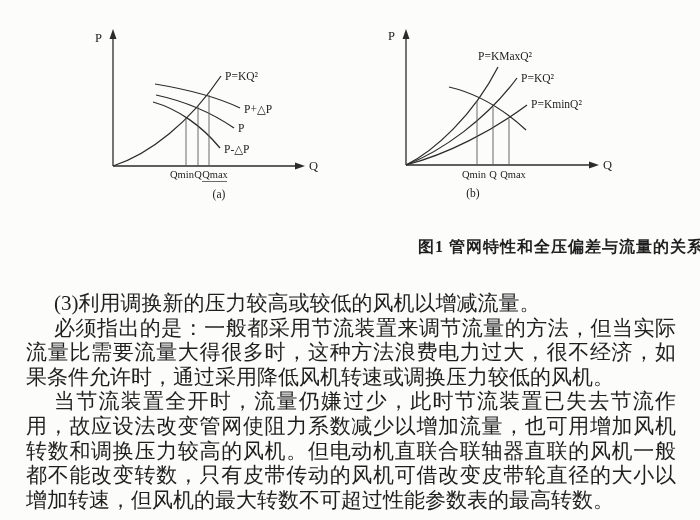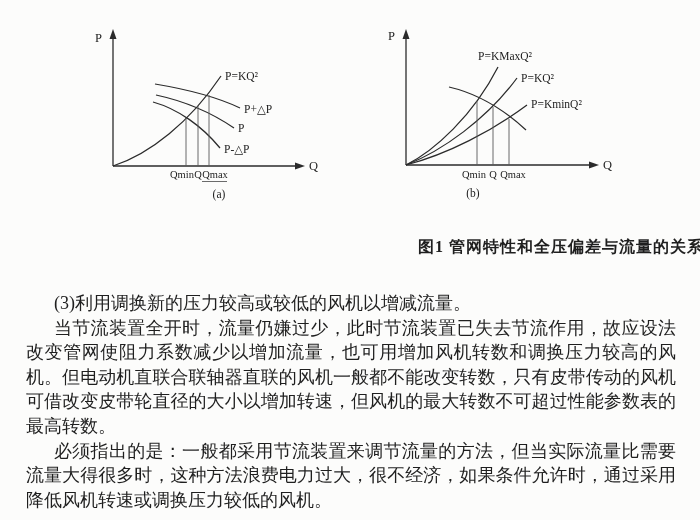--- a/index.html
+++ b/index.html
@@ -30,21 +30,21 @@
   .arrow { fill:#2b2b2b; }
   .figure-caption {
     position:absolute; top:237px; left:4px; width:100%;
     text-align:right;
     font-weight:bold;
     font-size:16px;
     letter-spacing:1px;
   }
   .body-text {
     position:absolute; left:26px; right:24px; top:291px;
-    font-size:18px;
+    font-size:21px;
     line-height:24.6px;
     text-align:justify;
   }
   .body-text p { margin:0; text-indent:28px; }
 </style>
 </head>
 <body>
 
 <div class="page">
 
@@ -107,17 +107,17 @@
       <text class="tick-label" x="143" y="158">Qmax</text>
       <text class="sub-label" x="103" y="177">(b)</text>
     </svg>
 
   </div>
 
   <div class="figure-caption">图1 管网特性和全压偏差与流量的关系</div>
 
   <div class="body-text">
     <p>(3)利用调换新的压力较高或较低的风机以增减流量。</p>
+    <p>必须指出的是：一般都采用节流装置来调节流量的方法，但当实际流量比需要流量大得很多时，这种方法浪费电力过大，很不经济，如果条件允许时，通过采用降低风机转速或调换压力较低的风机。</p>
     <p>当节流装置全开时，流量仍嫌过少，此时节流装置已失去节流作用，故应设法改变管网使阻力系数减少以增加流量，也可用增加风机转数和调换压力较高的风机。但电动机直联合联轴器直联的风机一般都不能改变转数，只有皮带传动的风机可借改变皮带轮直径的大小以增加转速，但风机的最大转数不可超过性能参数表的最高转数。</p>
-    <p>必须指出的是：一般都采用节流装置来调节流量的方法，但当实际流量比需要流量大得很多时，这种方法浪费电力过大，很不经济，如果条件允许时，通过采用降低风机转速或调换压力较低的风机。</p>
   </div>
 
 </div>
 
 </body></html>

